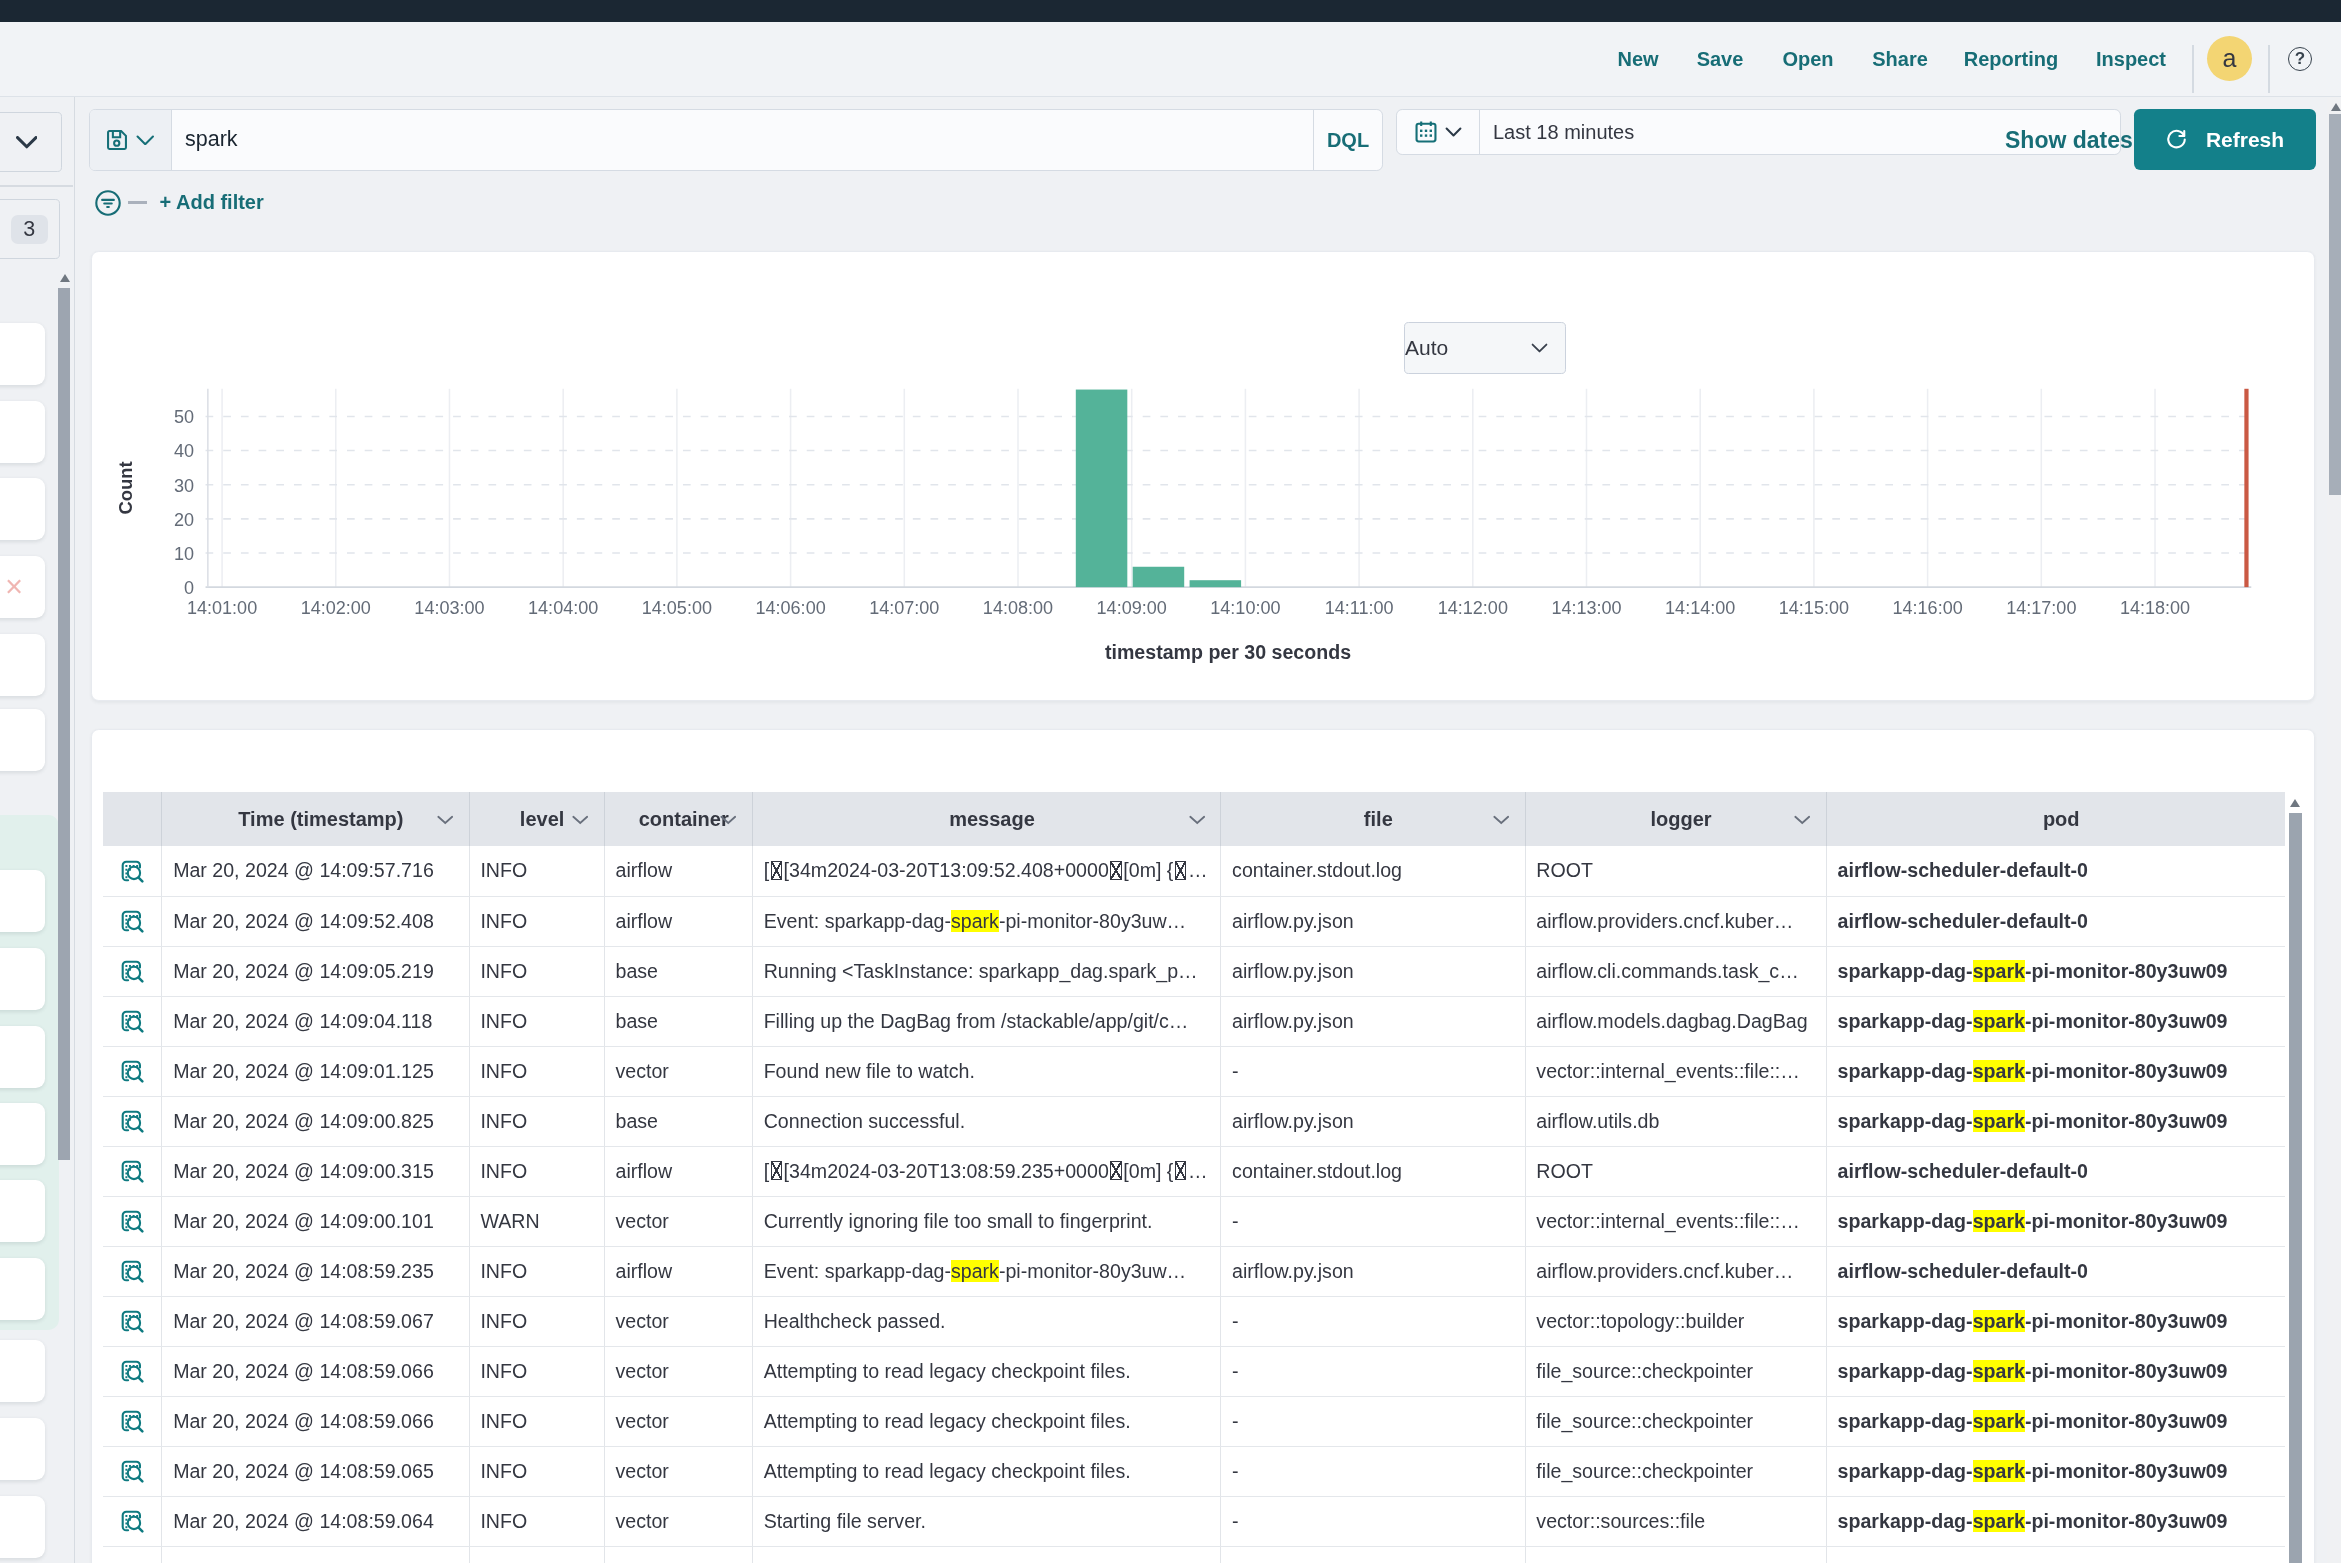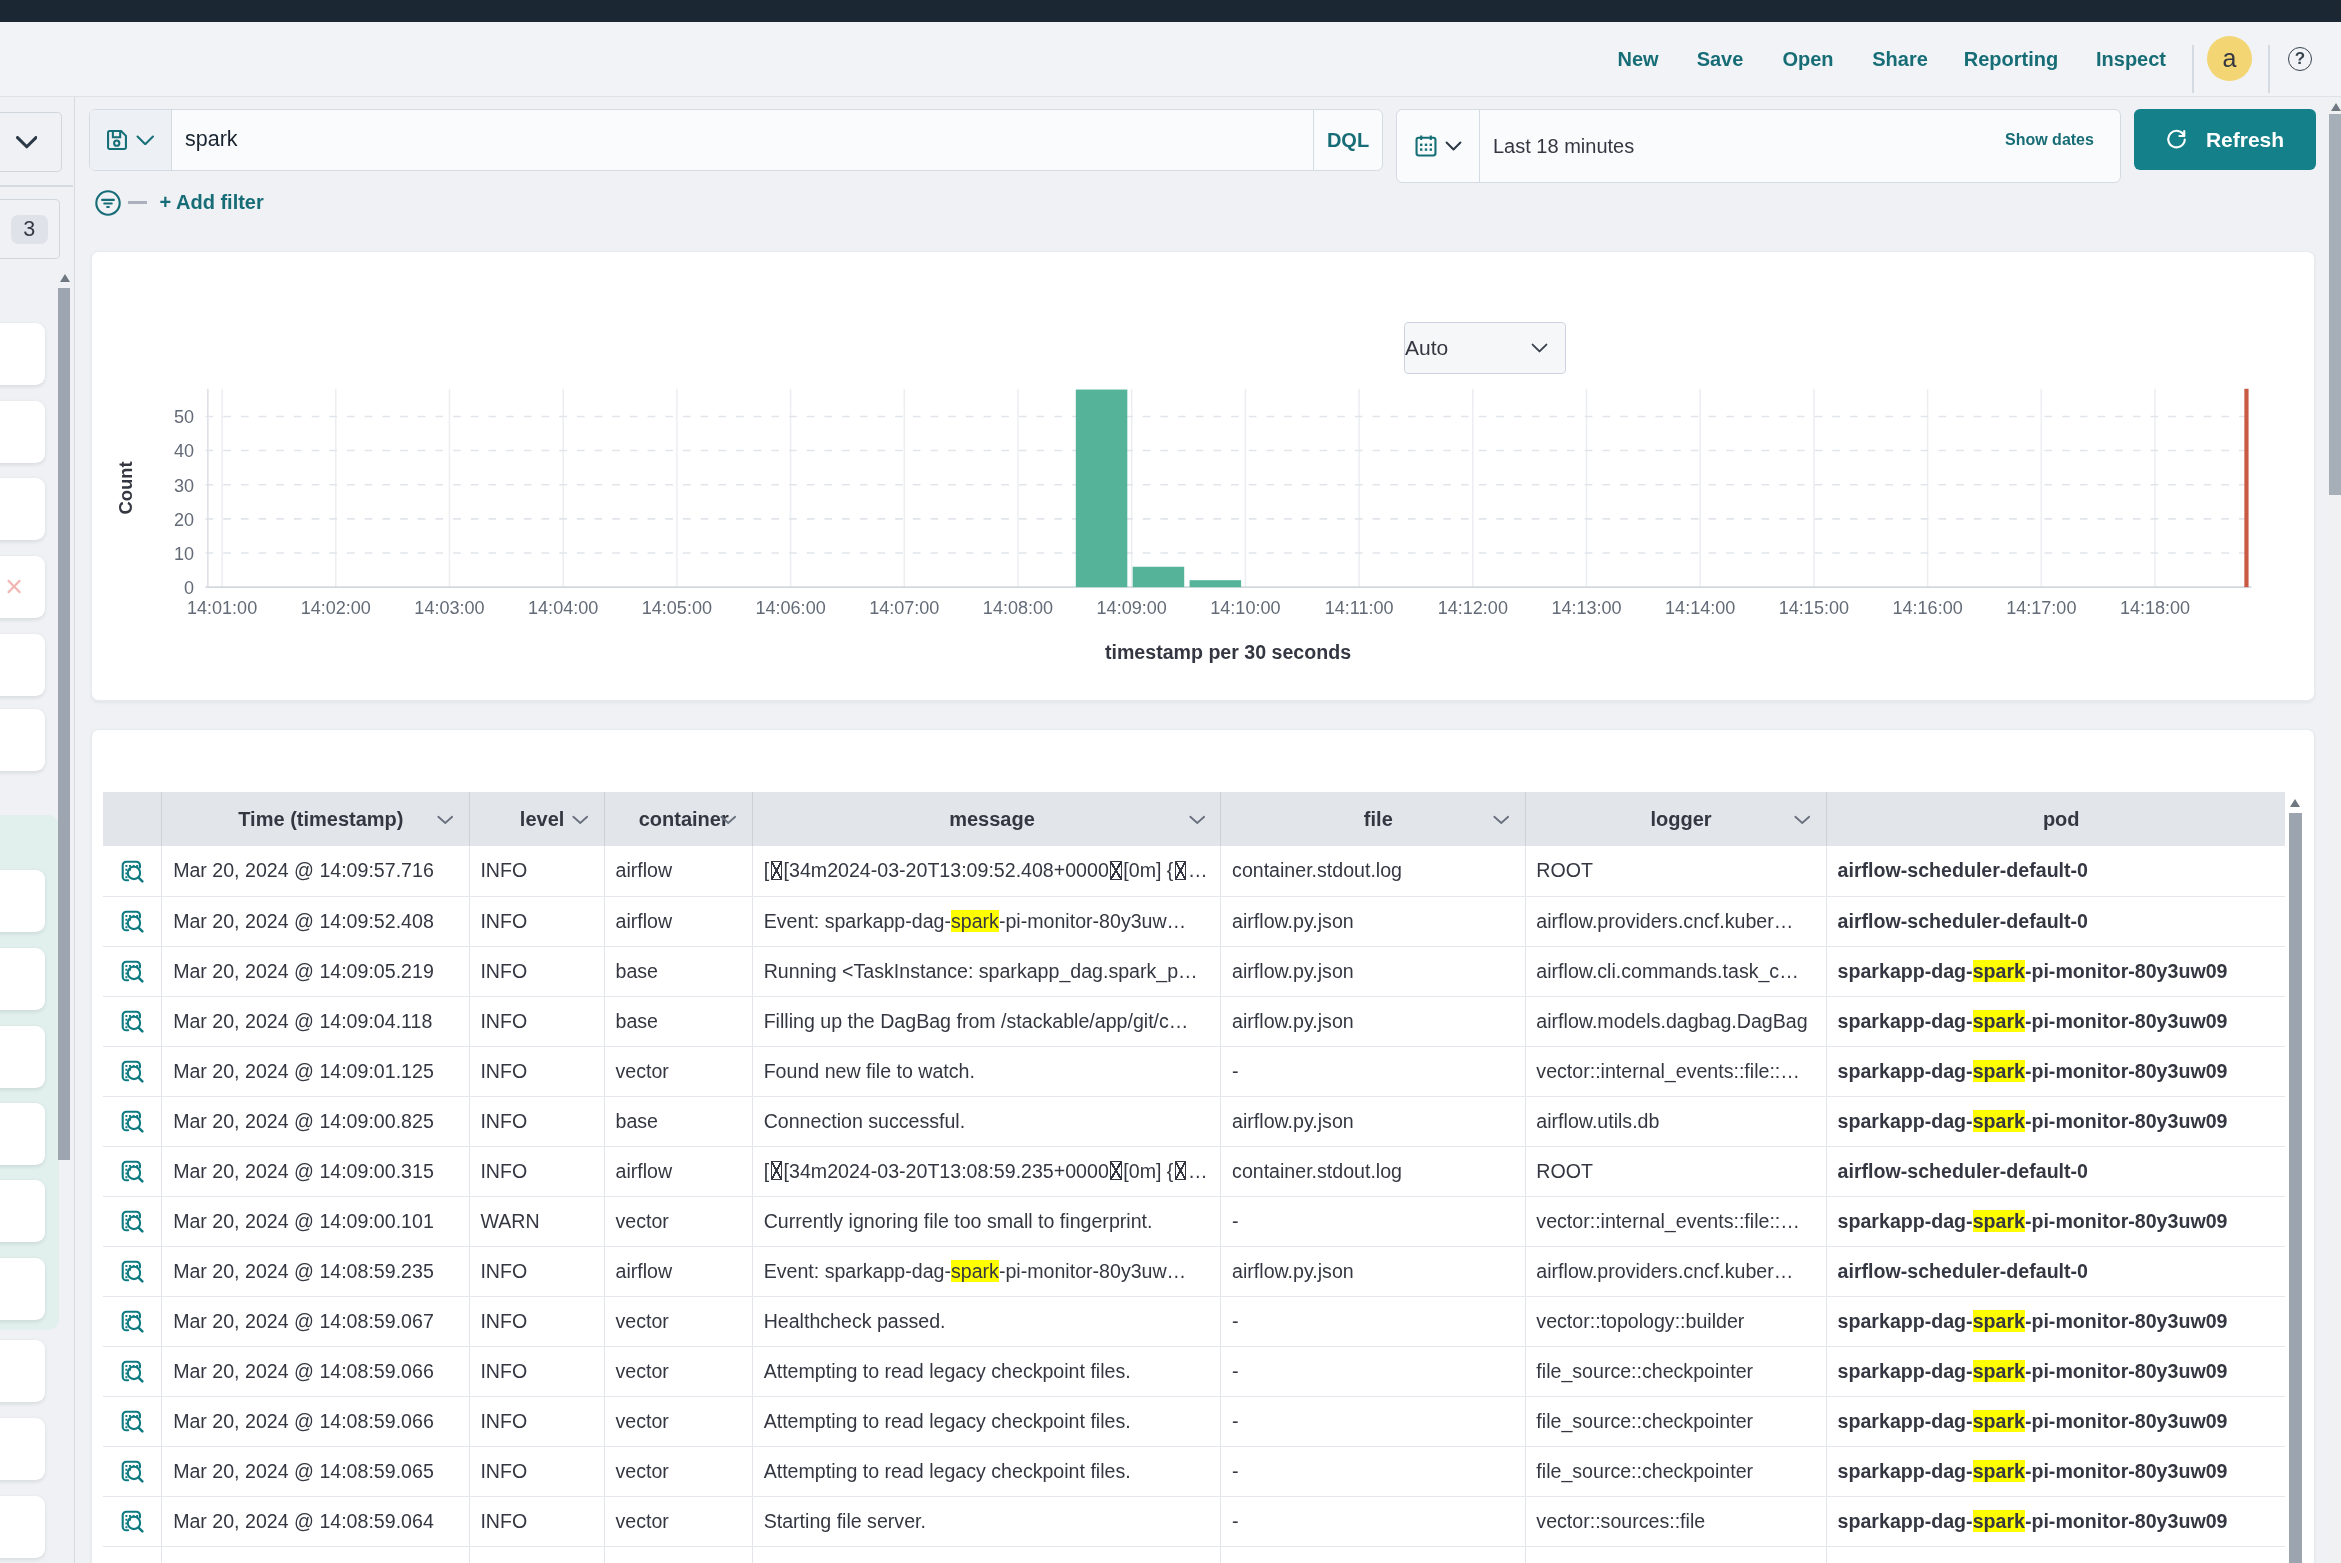--- a/index.html
+++ b/index.html
@@ -24,24 +24,24 @@
 .sb-thumb { position:absolute; left:58px; top:191px; width:12.3px; height:872px; background:#9da5b0; }
 
 .pg-track { left:2327px; top:97px; width:14.6px; height:1467px; background:#f0f1f3; }
 .pg-arrow { left:2331px; top:103px; width:0; height:0; border-left:5.4px solid transparent; border-right:5.4px solid transparent; border-bottom:8.5px solid #6f7780; position:absolute; }
 .pg-thumb { left:2329px; top:114px; width:13px; height:381px; background:#a6aeb8; position:absolute; }
 
 .searchbox { left:89px; top:109px; width:1294px; height:62px; background:#fafbfd; border:1.5px solid #d5dbe3; border-radius:6.2px; display:flex; }
 .saveseg { width:82px; height:100%; background:#edf0f4; border-right:1.5px solid #d5dbe3; border-radius:4.6px 0 0 4.6px; display:flex; align-items:center; justify-content:center; gap:7.7px; }
 .sparktxt { position:absolute; left:95px; top:0; line-height:58px; font-size:21.5px; color:#1a2530; }
 .dqlseg { position:absolute; right:0; top:0; width:69px; height:100%; border-left:1.5px solid #d5dbe3; display:flex; align-items:center; justify-content:center; font-size:20px; font-weight:700; color:#176d76; }
-.datebox { left:1396px; top:109px; width:725px; height:74px; background:#fafbfd; border:1.5px solid #d5dbe3; border-radius:6.2px; display:flex; align-items:center; }
+.datebox { left:1396px; top:109px; width:725px; height:46px; background:#fafbfd; border:1.5px solid #d5dbe3; border-radius:6.2px; display:flex; align-items:center; }
 .dateseg { width:83px; height:100%; border-right:1.5px solid #d5dbe3; display:flex; align-items:center; justify-content:center; gap:7px; }
 .datetxt { margin-left:13px; font-size:20px; color:#343741; }
-.showdates { left:2005px; top:109px; white-space:nowrap; height:62px; line-height:62px; font-size:16px; font-weight:700; color:#176d76; }
+.showdates { left:2005px; top:109px; white-space:nowrap; height:62px; line-height:62px; font-size:23px; font-weight:700; color:#176d76; }
 .refresh { left:2134px; top:109px; width:182px; height:61px; background:#13808a; border-radius:6.2px; color:#fff; display:flex; align-items:center; justify-content:center; gap:19px; font-size:21px; font-weight:700; }
 
 .addfilter { left:95px; top:185px; width:692px; height:35px; display:flex; align-items:center; }
 .afdash { width:18.5px; height:2.3px; background:#aab1bc; margin-left:7px; }
 .aftext { margin-left:13px; font-size:20px; font-weight:700; color:#176d76; }
 
 .panel { background:#fff; border:1.5px solid #e7eaef; border-radius:7.7px; box-shadow:0 1.5px 3.1px rgba(50,60,75,.06); }
 .chartpanel { left:91px; top:251px; width:2224px; height:450px; }
 .hits { position:absolute; left:0; top:31px; width:2224px; text-align:center; font-size:24px; color:#343741; }
 .hits b { font-weight:700; }

